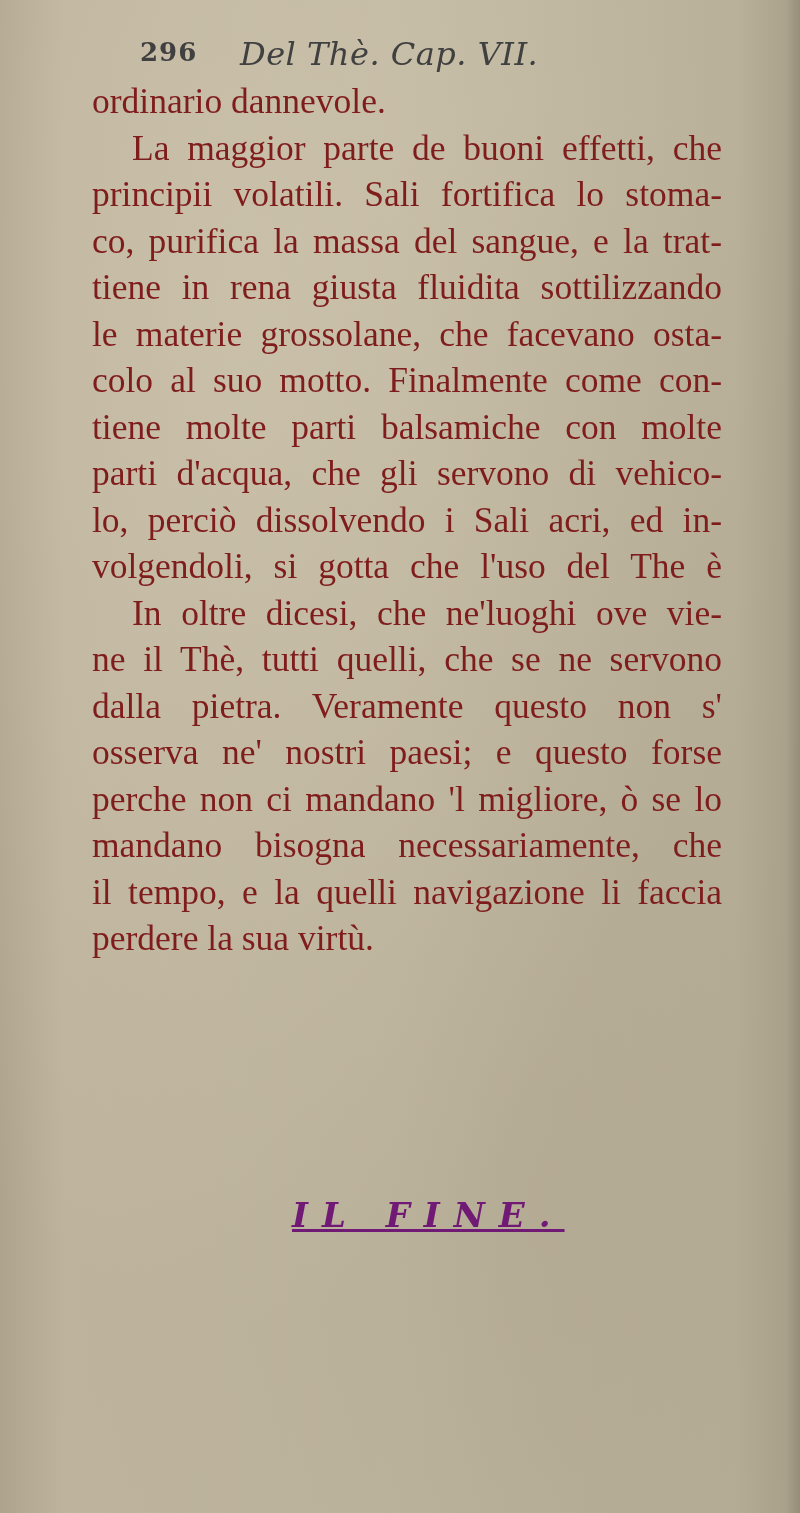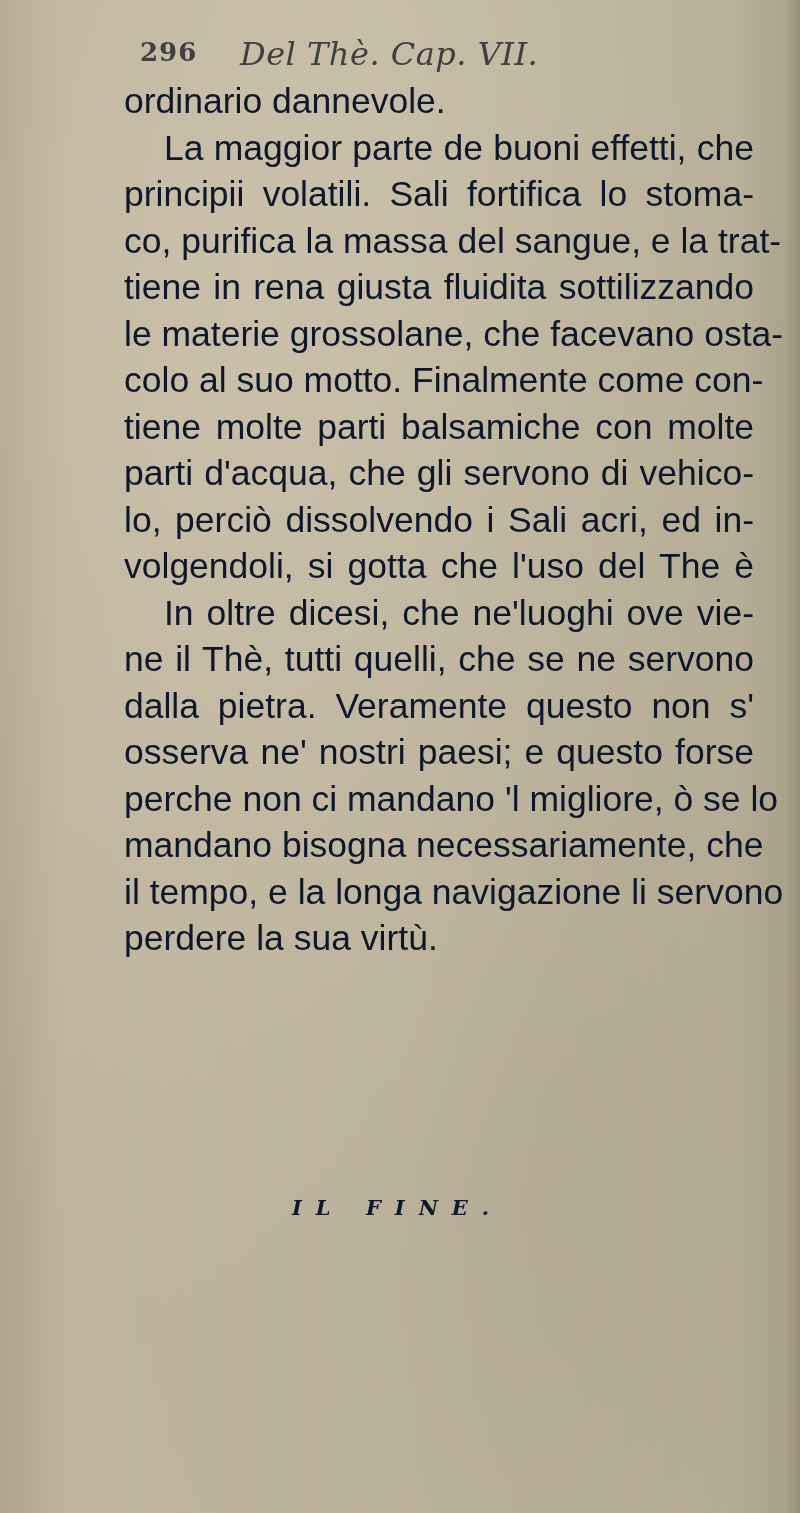--- a/index.html
+++ b/index.html
@@ -51,25 +51,24 @@
       top: 0;
       font-size: 32px;
       font-style: italic;
       letter-spacing: 0.5px;
     }
     .text-block {
       position: absolute;
       left: 92px;
       top: 78px;
       width: 630px;
-      font-family: Liberation Sans, sans-serif;
+      font-family: Liberation Serif, serif;
       font-size: 35.5px;
       line-height: 46.5px;
-      color: #0f172a;
-      margin-left: 32px;
+      color: #7f1d1d;
     }
     .line {
       display: block;
       white-space: nowrap;
       text-align: justify;
       text-align-last: justify;
       height: 46.5px;
     }
     .line.last {
       text-align-last: left;
@@ -77,23 +76,24 @@
     .line.indent {
       padding-left: 40px;
     }
     .colophon {
       position: absolute;
       top: 1195px;
       left: 292px;
       font-family: "DejaVu Serif", serif;
       font-style: italic;
       font-weight: bold;
-      font-size: 21px;
+      font-size: 34px;
       letter-spacing: 14px;
-      color: #0f172a;
+      color: #701a75;
+      text-decoration: underline;
     }
   </style>
 </head>
 <body>
 
 <div class="page"></div>
 <div class="right-edge"></div>
 
 <div class="header">
   <span class="page-number">296</span>
@@ -111,17 +111,17 @@
   <span class="line">tiene molte parti balsamiche con molte</span>
   <span class="line">parti d'acqua, che gli servono di vehico-</span>
   <span class="line">lo, perciò dissolvendo i Sali acri, ed in-</span>
   <span class="line">volgendoli, si gotta che l'uso del The è</span>
   <span class="line indent">In oltre dicesi, che ne'luoghi ove vie-</span>
   <span class="line">ne il Thè, tutti quelli, che se ne servono</span>
   <span class="line">dalla pietra. Veramente questo non s'</span>
   <span class="line">osserva ne' nostri paesi; e questo forse</span>
   <span class="line">perche non ci mandano 'l migliore, ò se lo</span>
   <span class="line">mandano bisogna necessariamente, che</span>
-  <span class="line">il tempo, e la longa navigazione li servono</span>
+  <span class="line">il tempo, e la quelli navigazione li faccia</span>
   <span class="line last">perdere la sua virtù.</span>
 </div>
 
 <div class="colophon">IL FINE.</div>
 
 </body></html>

